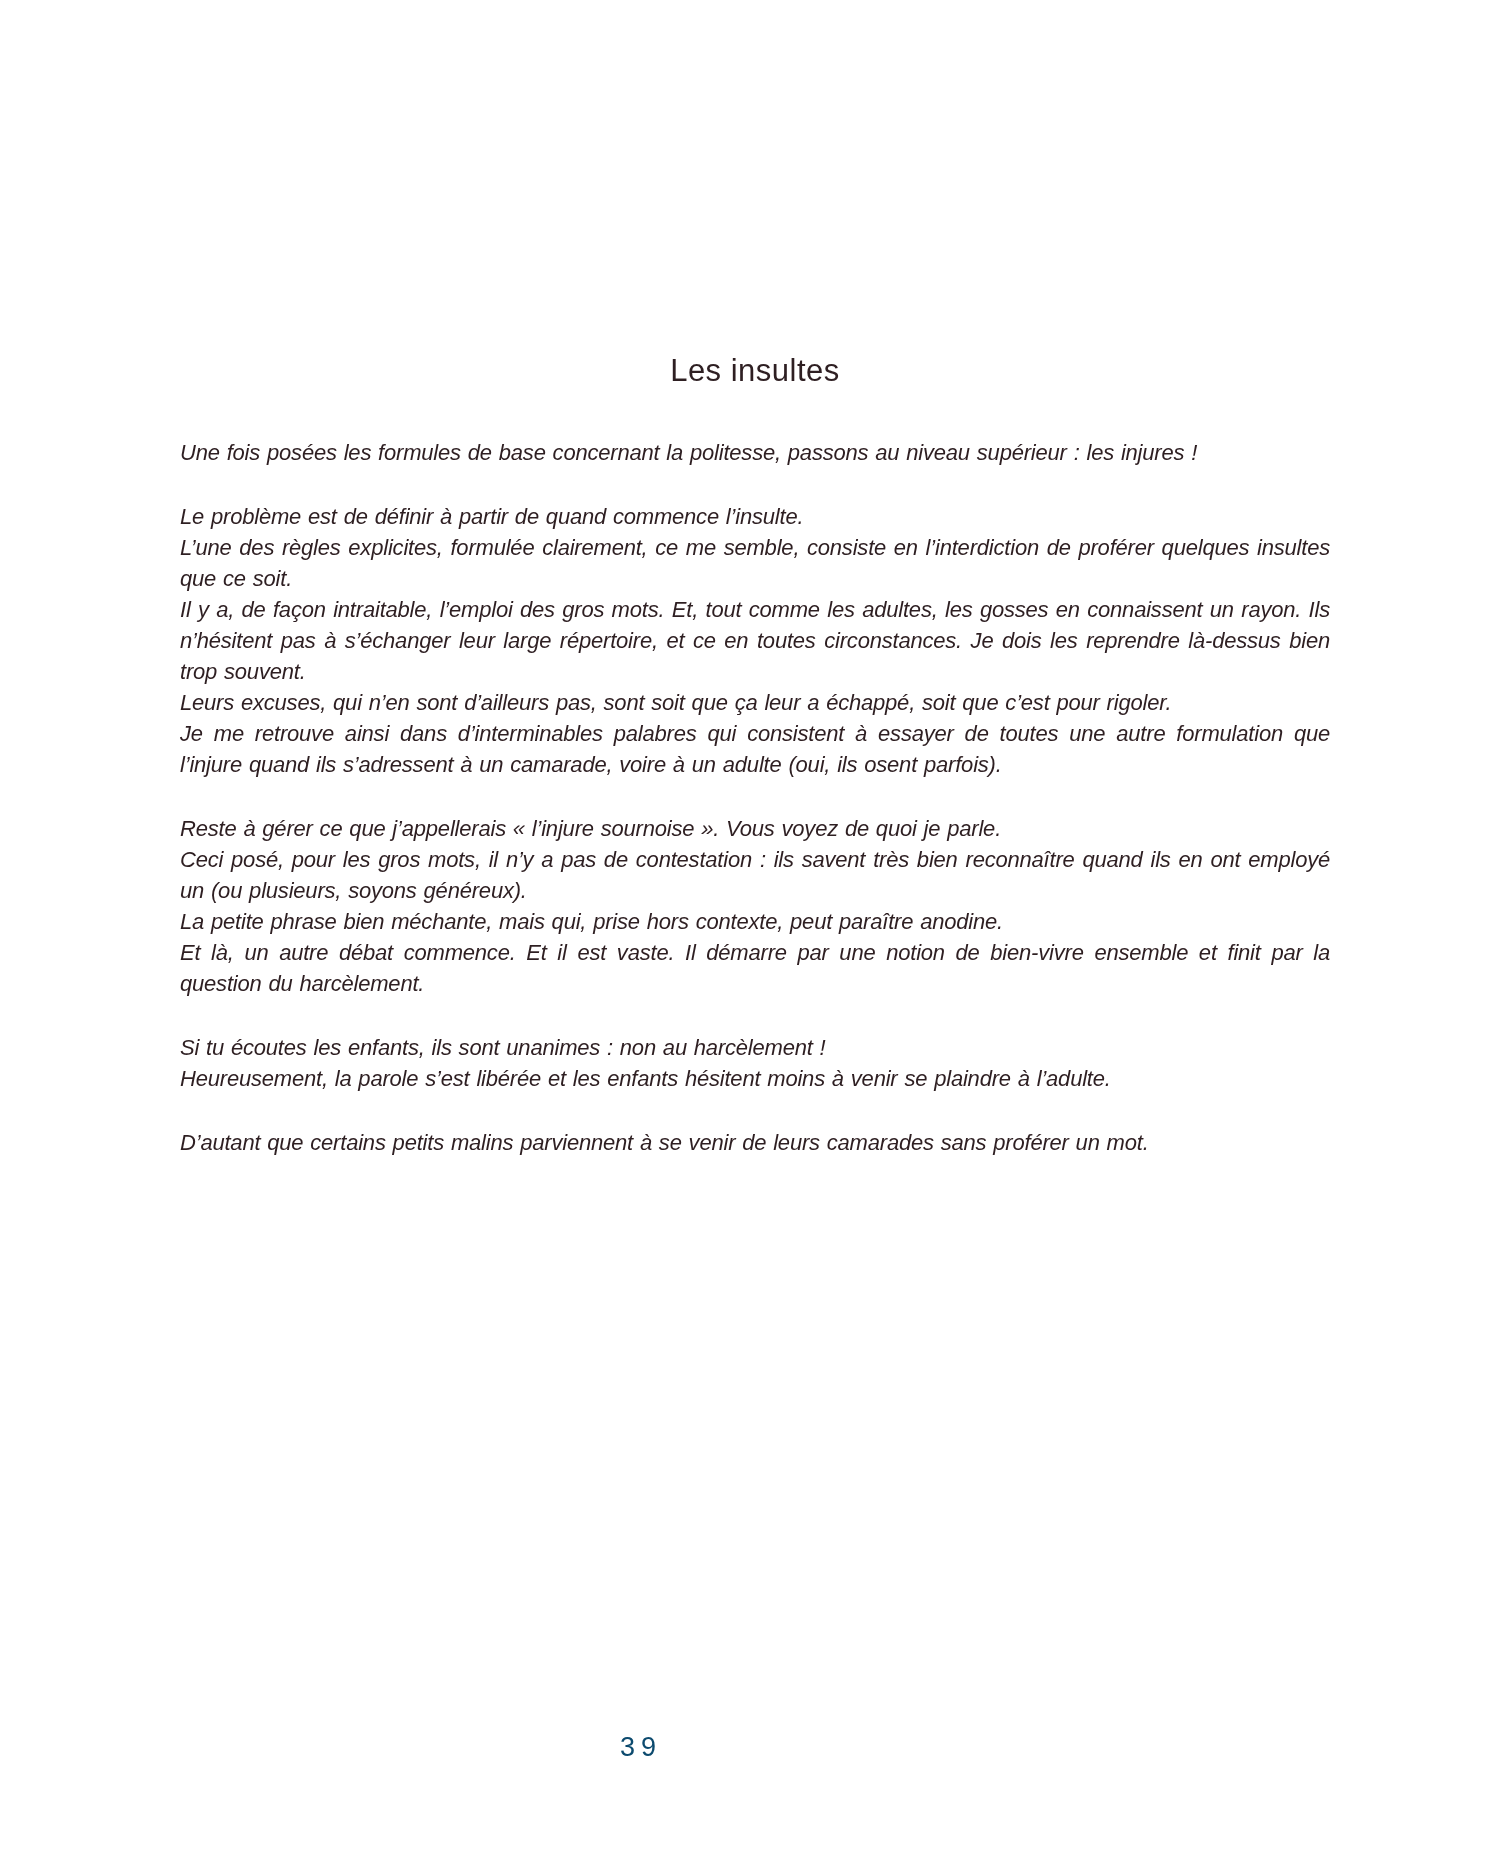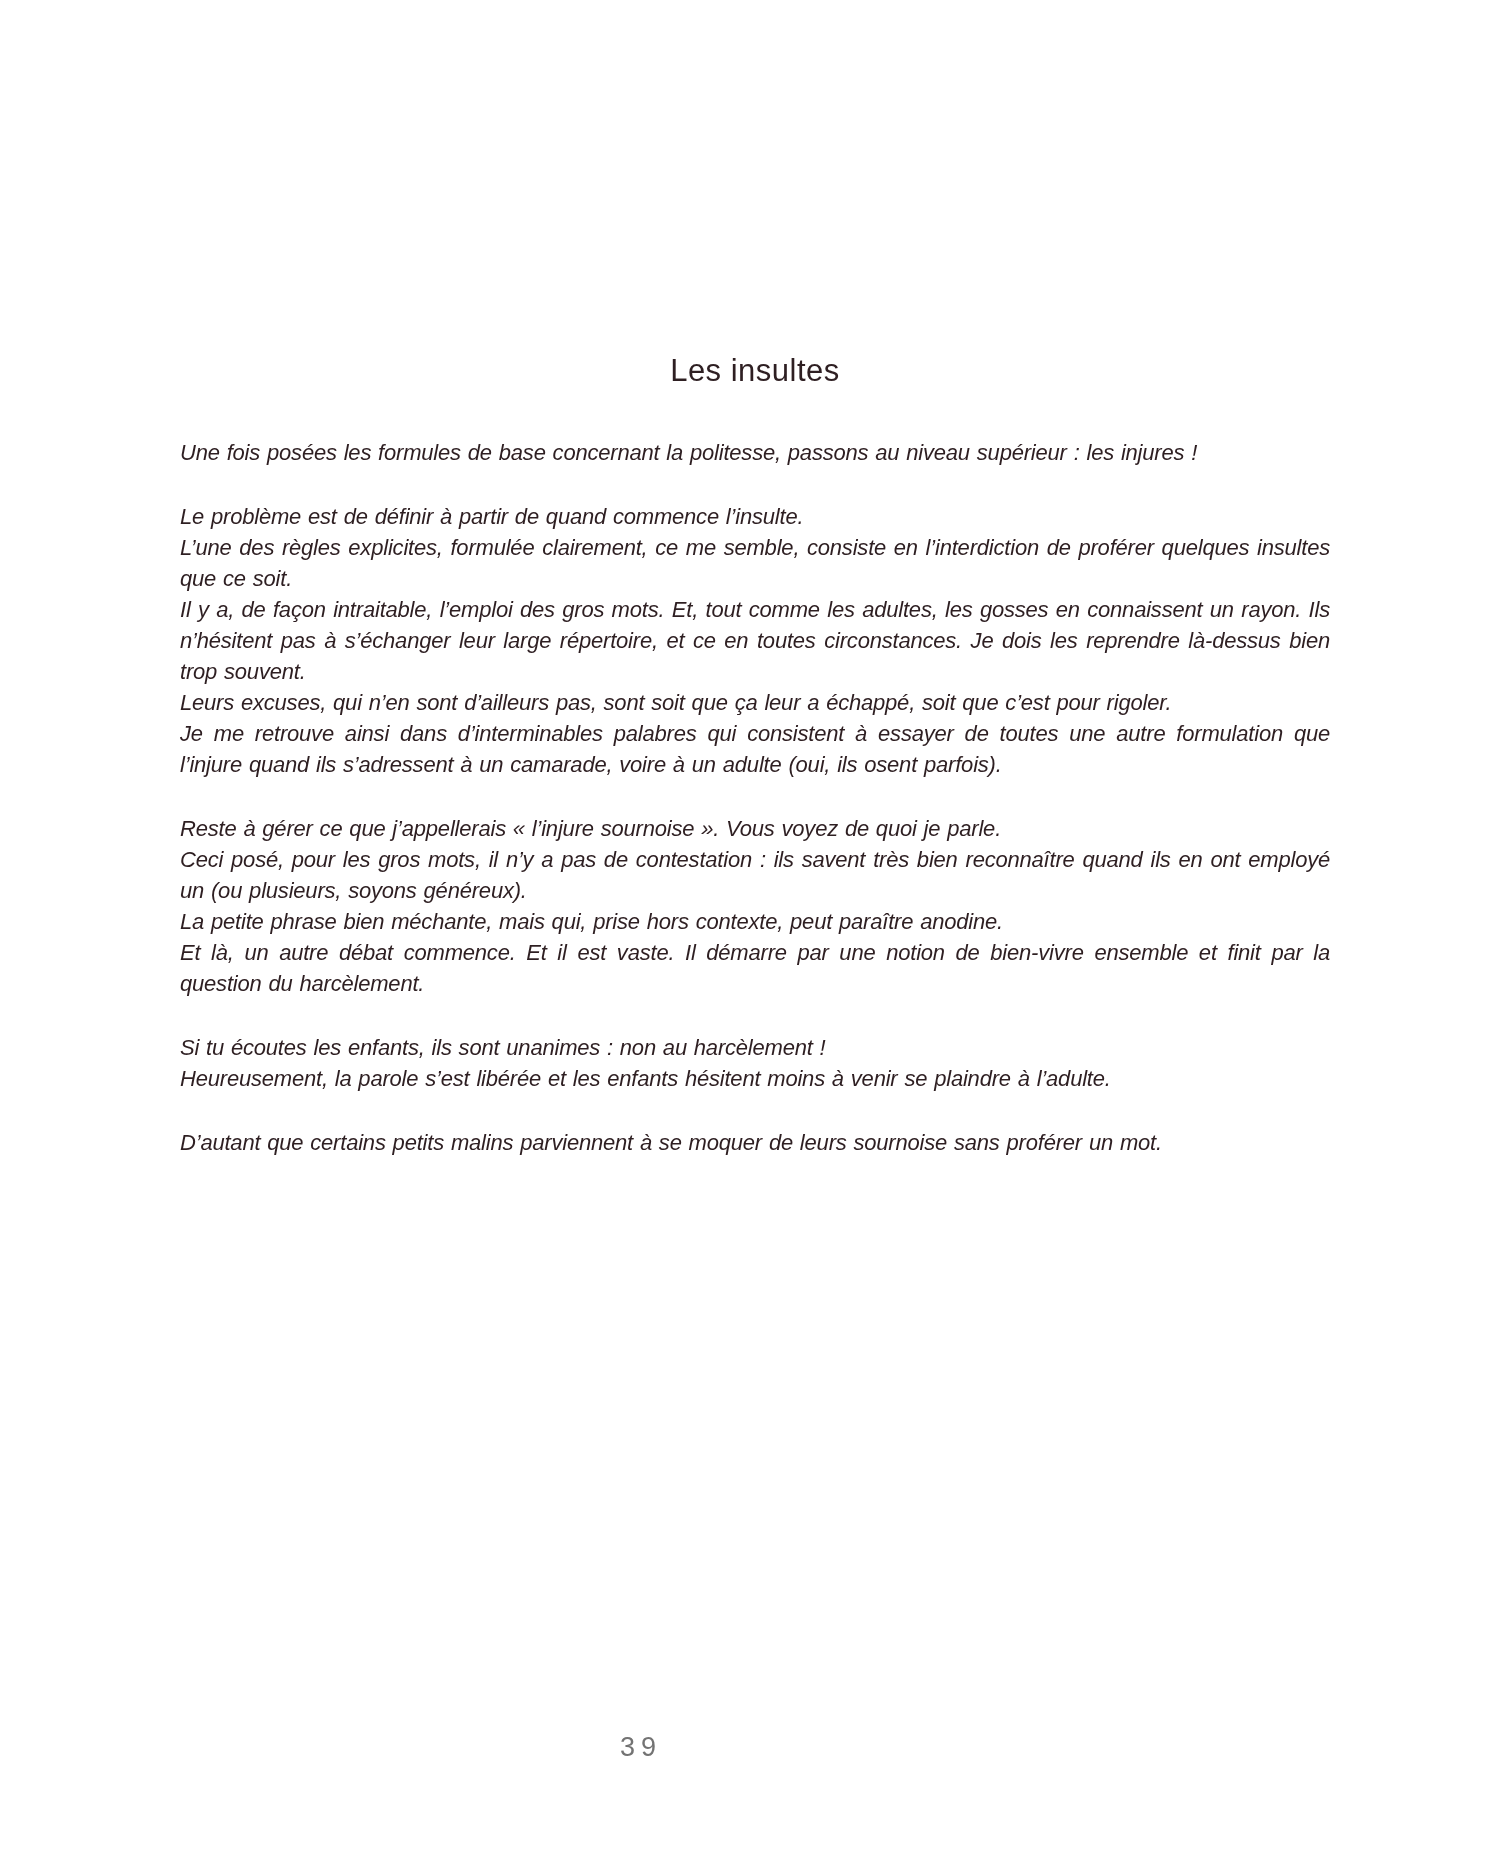--- a/index.html
+++ b/index.html
@@ -47,21 +47,21 @@
     font-style: italic;
   }
   .page-number {
     position: absolute;
     left: 0;
     width: 1282px;
     top: 1732px;
     text-align: center;
     font-size: 27px;
     letter-spacing: 6px;
-    color: #737373;
+    color: #0c4a6e;
   }
 </style>
 </head>
 <body>
 
 <div class="page">
   <div class="content">
 
     <h1 class="title">Les insultes</h1>
 
@@ -83,19 +83,19 @@
       <p>La petite phrase bien méchante, mais qui, prise hors contexte, peut paraître anodine.</p>
       <p>Et là, un autre débat commence. Et il est vaste. Il démarre par une notion de bien-vivre ensemble et finit par la question du harcèlement.</p>
     </section>
 
     <section class="block">
       <p>Si tu écoutes les enfants, ils sont unanimes : non au harcèlement !</p>
       <p>Heureusement, la parole s’est libérée et les enfants hésitent moins à venir se plaindre à l’adulte.</p>
     </section>
 
     <section class="block">
-      <p>D’autant que certains petits malins parviennent à se moquer de leurs sournoise sans proférer un mot.</p>
+      <p>D’autant que certains petits malins parviennent à se venir de leurs camarades sans proférer un mot.</p>
     </section>
 
   </div>
 
   <div class="page-number">39</div>
 </div>
 
 </body></html>

